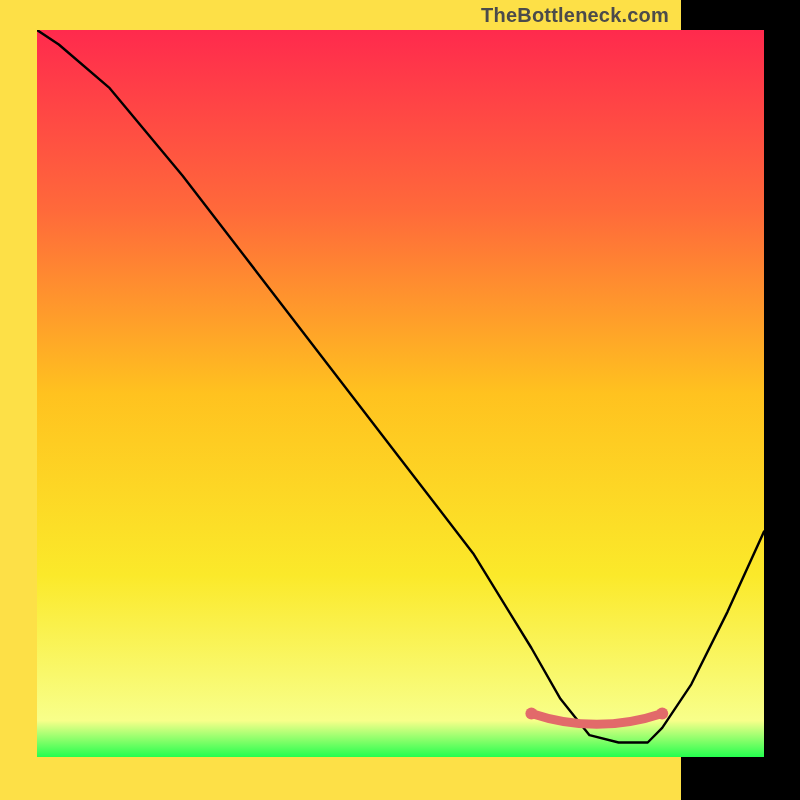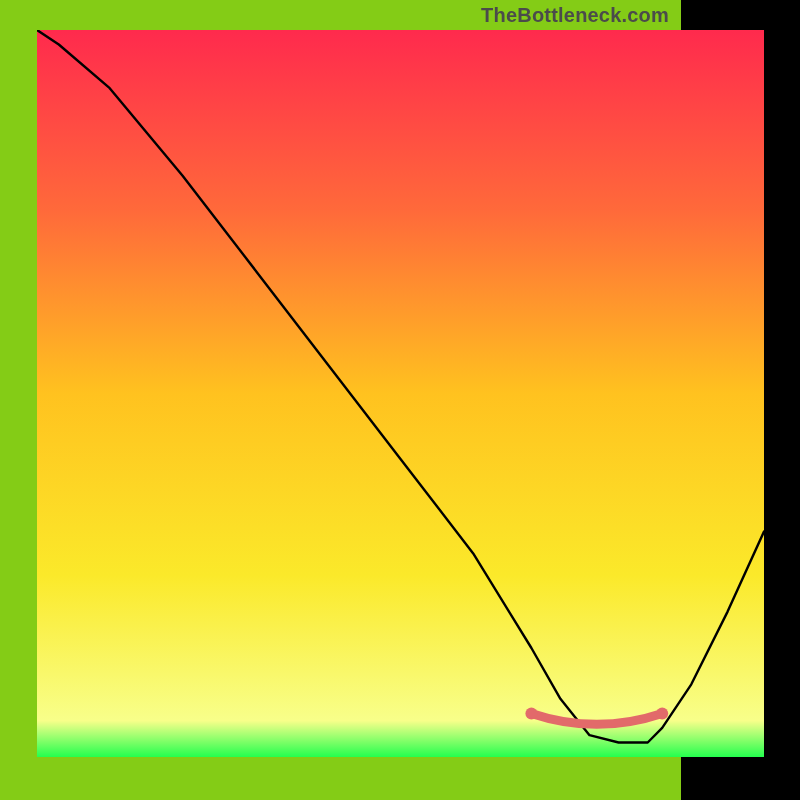--- a/index.html
+++ b/index.html
@@ -8,21 +8,21 @@
     width: 800px;
     height: 800px;
     background: #000000;
     overflow: hidden;
     font-family: Arial, Helvetica, sans-serif;
   }
   .stage {
     position: relative;
     width: 681px;
     height: 800px;
-    background: #84cc16;
+    background: #fde047;
   }
   .watermark {
     position: absolute;
     top: 4px;
     right: 12px;
     color: #4b4b4b;
     font-size: 20px;
     font-weight: 600;
     letter-spacing: 0.2px;
     z-index: 5;

